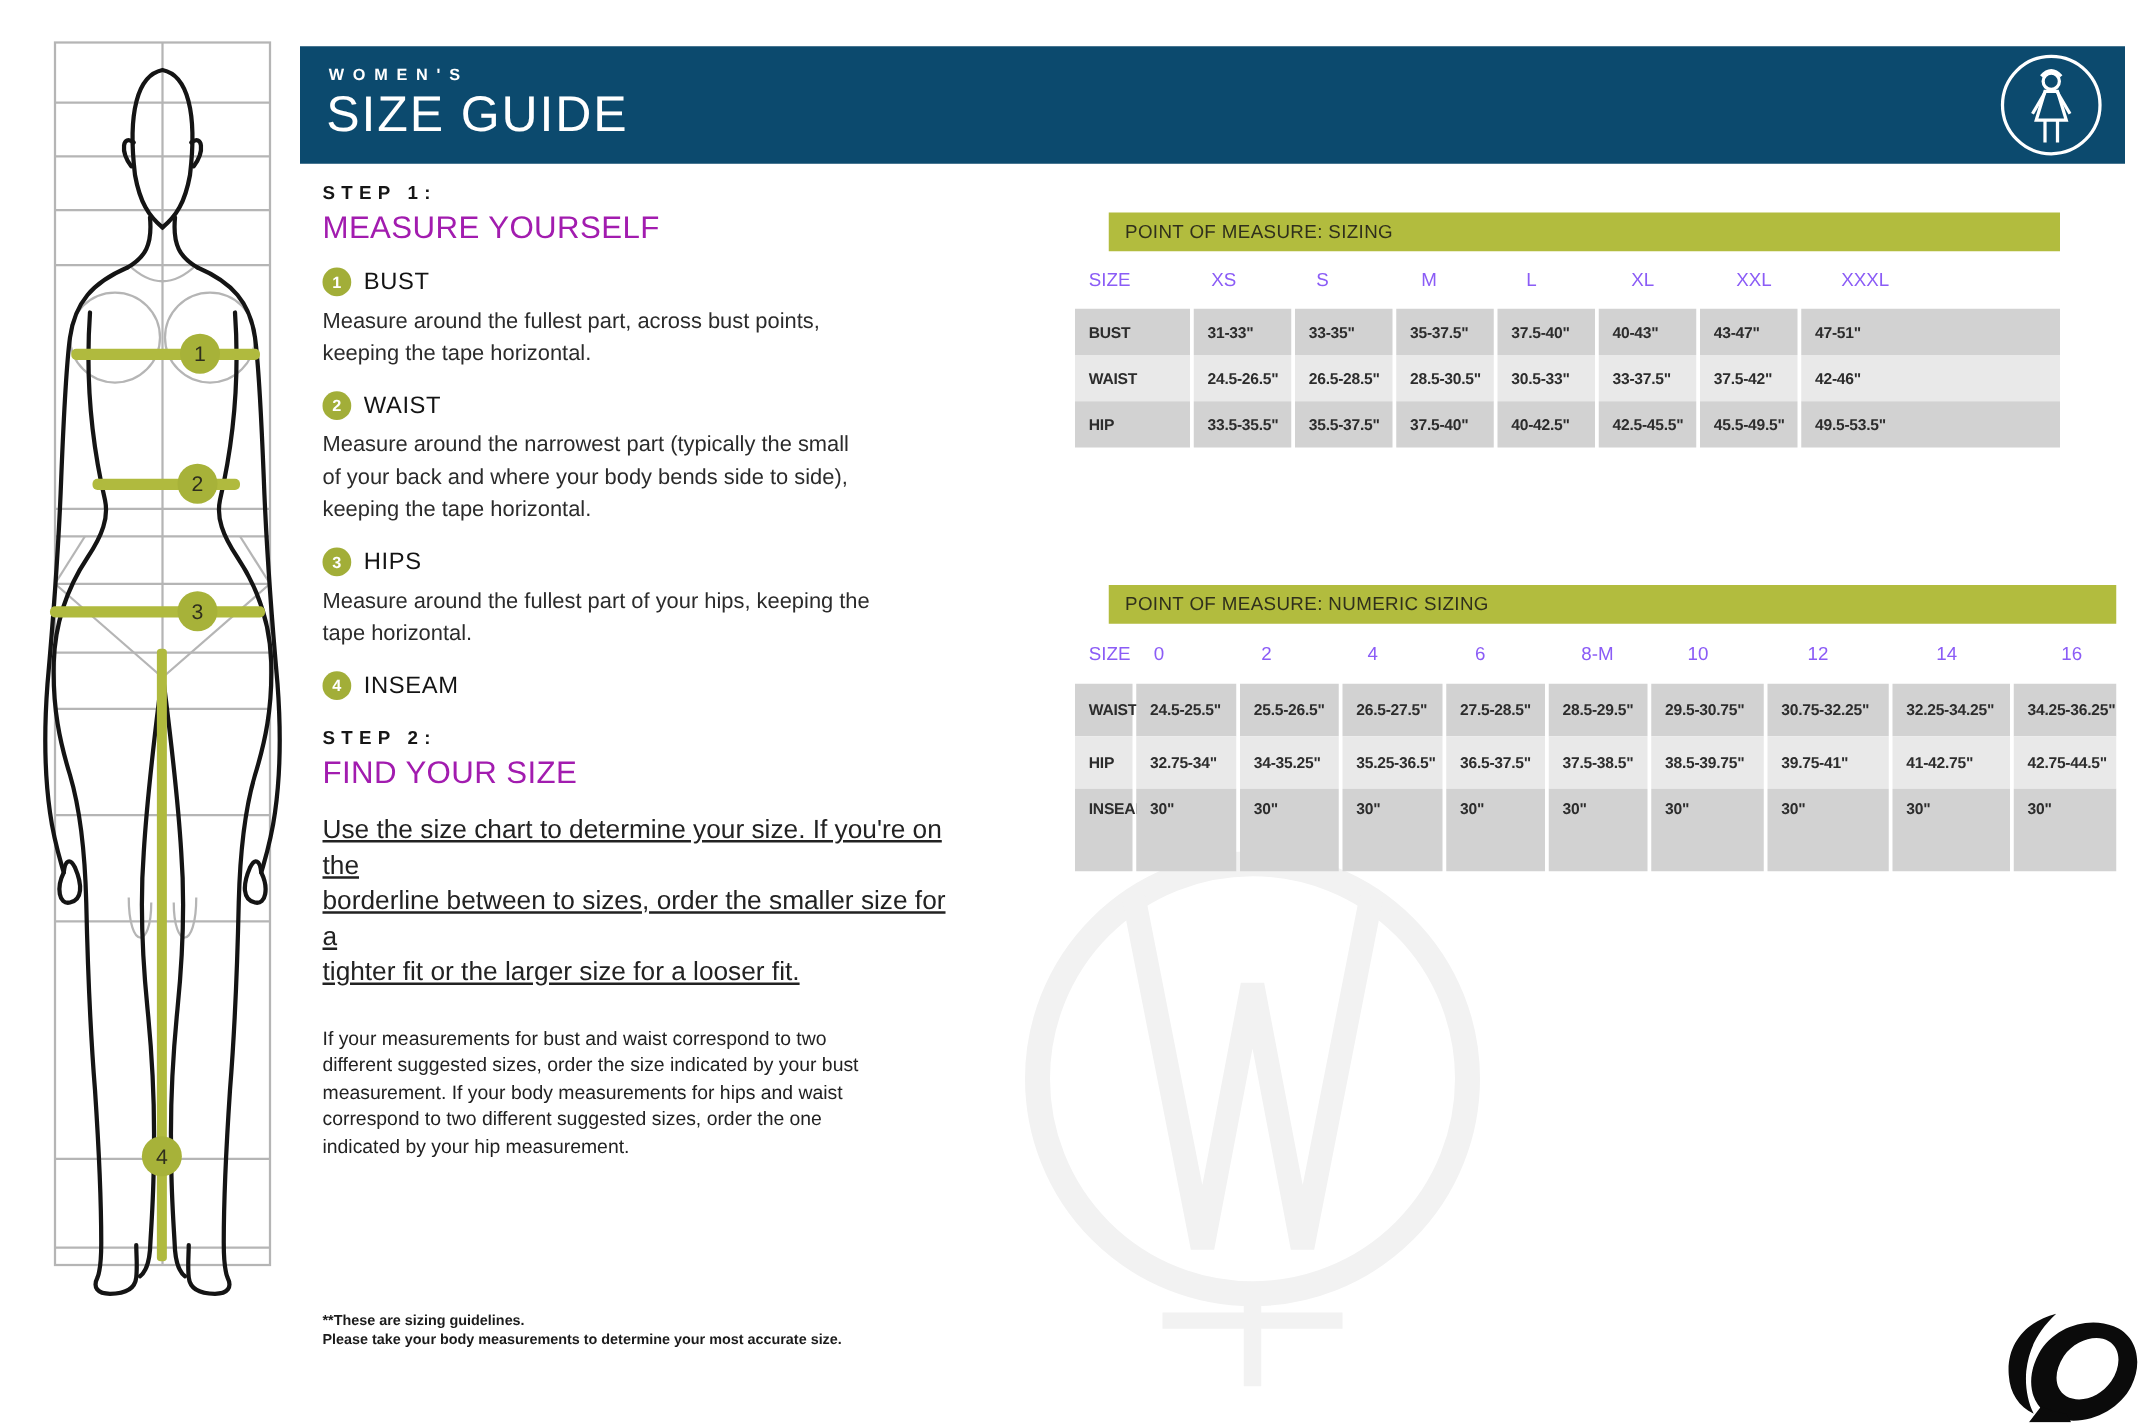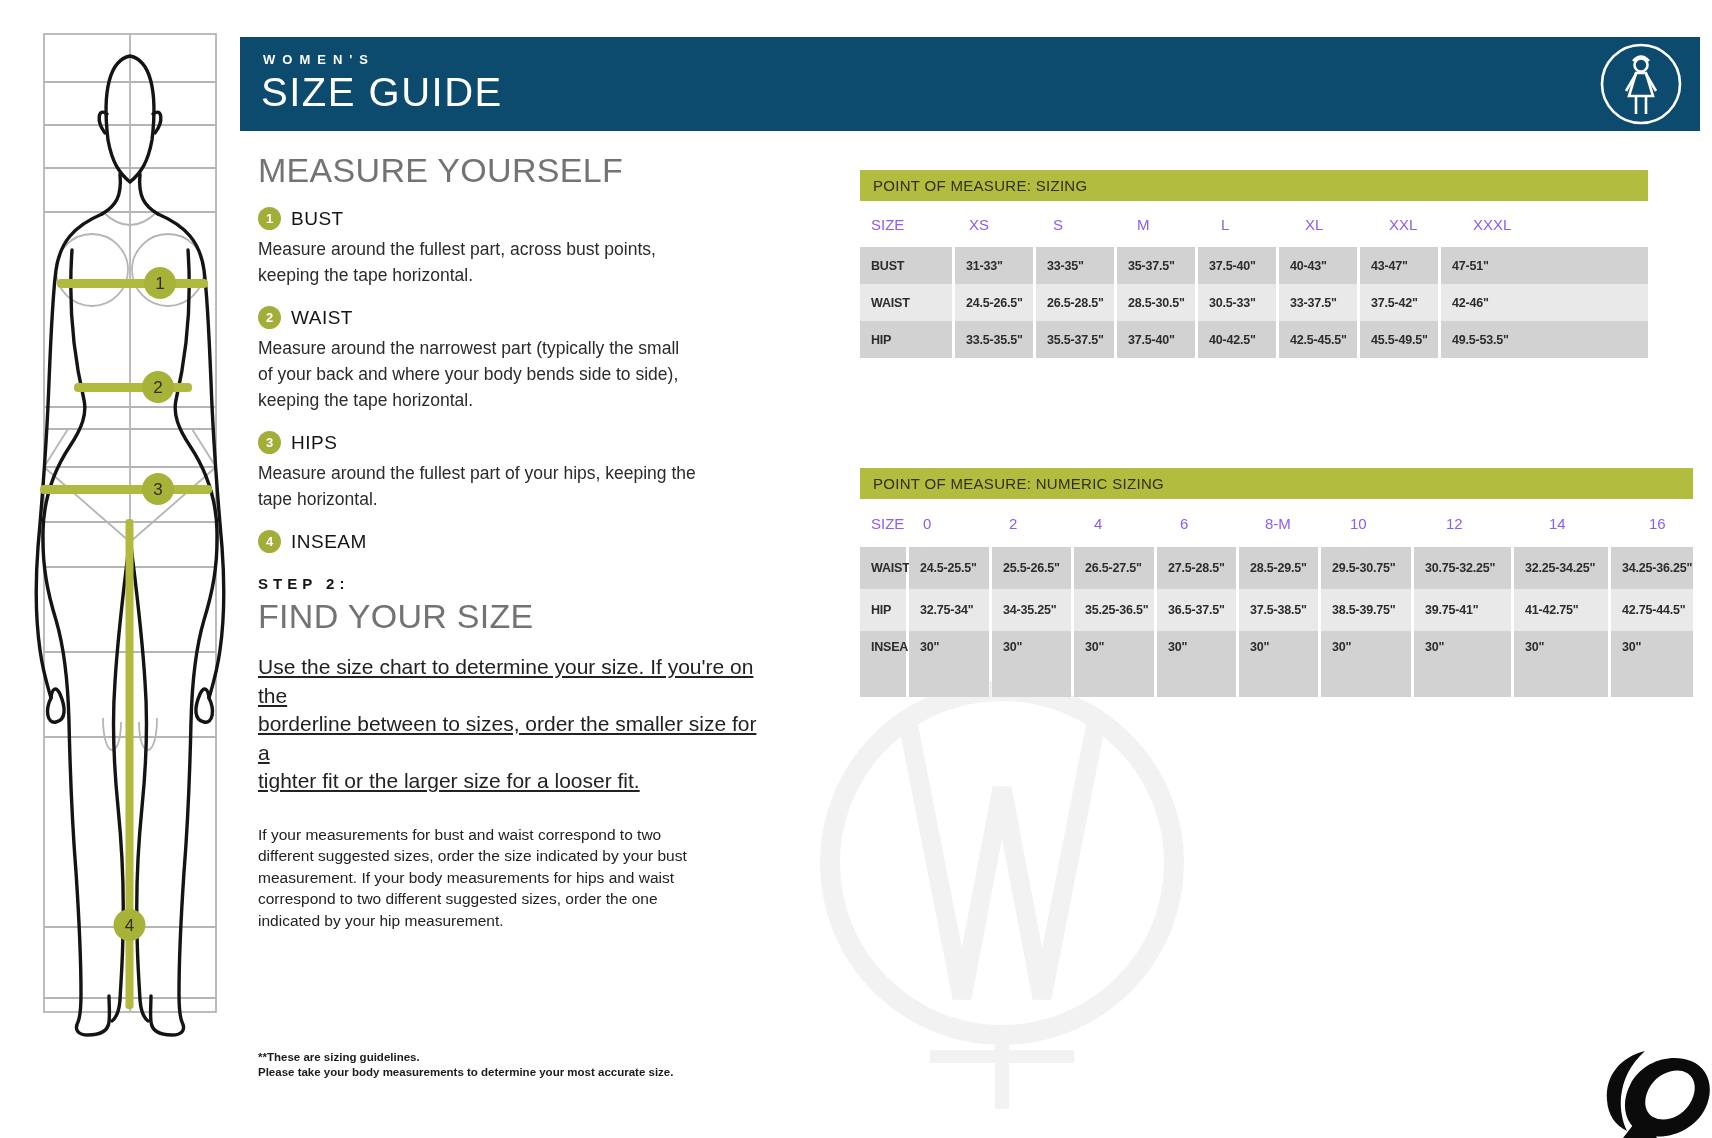--- a/index.html
+++ b/index.html
@@ -8,36 +8,36 @@
 
   
   .hdr{position:absolute;left:240px;top:37px;width:1460px;height:94px;background:#0c4a6e;z-index:3;}
   .hdr-eyebrow{position:absolute;left:23px;top:15px;color:#ffffff;font-size:13px;font-weight:700;letter-spacing:7px;}
   .hdr-title{position:absolute;left:21px;top:33px;color:#ffffff;font-size:40px;font-weight:400;letter-spacing:1.5px;}
   .hdr-icon{position:absolute;right:14px;top:2px;}
 
   
   .col{position:absolute;left:258px;top:146px;width:512px;color:#1d1d1d;z-index:2;}
   .step-label{font-size:15px;font-weight:700;letter-spacing:5px;color:#161616;}
-  .step-title{font-size:34px;font-weight:400;letter-spacing:.3px;color:#737373;margin:5px 0 17px;}
+  .step-title{font-size:25px;font-weight:400;letter-spacing:.3px;color:#a21caf;margin:5px 0 17px;}
   .m-head{display:flex;align-items:center;gap:10px;margin-bottom:6px;}
   .m-num{width:23px;height:23px;border-radius:50%;background:#a2ae38;color:#fff;font-size:13px;font-weight:700;
          display:flex;align-items:center;justify-content:center;flex:0 0 23px;}
   .m-name{font-size:19px;letter-spacing:.5px;color:#141414;}
   .m-text{font-size:17.5px;line-height:26px;color:#2b2b2b;white-space:pre-line;margin:0 0 18px 0;}
   .step2{margin-top:22px;}
   .para1{font-size:21px;line-height:28.5px;color:#222;white-space:pre-line;margin-top:2px;text-decoration:underline;}
   .para2{font-size:15.5px;line-height:21.5px;color:#222;white-space:pre-line;margin-top:28px;}
   .footnote{position:absolute;left:258px;top:1050px;font-size:11.5px;font-weight:700;line-height:15px;color:#1b1b1b;z-index:2;}
 
   
   .tbl{position:absolute;z-index:2;}
   .tbl-sizing{left:860px;top:170px;width:788px;--cols:92px 78px 78px 78px 78px 78px 78px 1fr;}
   .tbl-numeric{left:860px;top:468px;width:833px;--cols:46px 80px 79px 80px 79px 79px 90px 97px 94px 1fr;}
-  .t-bar{height:31px;background:#b2bc3e;color:#30301c;font-size:15px;letter-spacing:.3px;display:flex;align-items:center;padding-left:13px;box-sizing:border-box;}
+  .t-bar{height:31px;background:#b2bc3e;color:#30301c;font-size:15px;letter-spacing:.3px;display:flex;align-items:center;padding-left:13px;box-sizing:border-box;margin-left:27px;}
   .t-head{display:grid;grid-template-columns:var(--cols);column-gap:6px;align-items:center;height:46px;font-size:15px;color:#8b5cf6;}
   .tbl-numeric .t-head{height:48px;}
   .hcell{padding-left:11px;}
   .trow{display:grid;grid-template-columns:var(--cols);column-gap:3px;height:37px;}
   .tbl-numeric .trow{height:42px;}
   .tbl-numeric .trow:nth-child(3){height:66px;}
   .cell{font-size:12.5px;color:#2c2c2c;letter-spacing:-.2px;display:flex;align-items:center;padding-left:11px;font-weight:700;}
   .cell.val{font-weight:700;}
   .trow:nth-child(odd) .cell{background:#d2d2d2;}
   .trow:nth-child(even) .cell{background:#e9e9e9;}
@@ -130,20 +130,21 @@
         <path d="M 40,34 L 33,57 L 57,57 L 50,34 Z"></path>
         <line x1="40" y1="35" x2="30" y2="52"></line>
         <line x1="50" y1="35" x2="60" y2="52"></line>
         <line x1="40" y1="57" x2="40" y2="75"></line>
         <line x1="50" y1="57" x2="50" y2="75"></line>
       </g>
     </svg>
   </div>
 
   <div class="col">
+    <div class="step-label">STEP 1:</div>
     <div class="step-title">MEASURE YOURSELF</div>
 
     <div>
 
     <div class="m-item">
         <div class="m-head">
           <span class="m-num">1</span>
           <span class="m-name">BUST</span>
         </div>
         <div class="m-text">Measure around the fullest part, across bust points,

